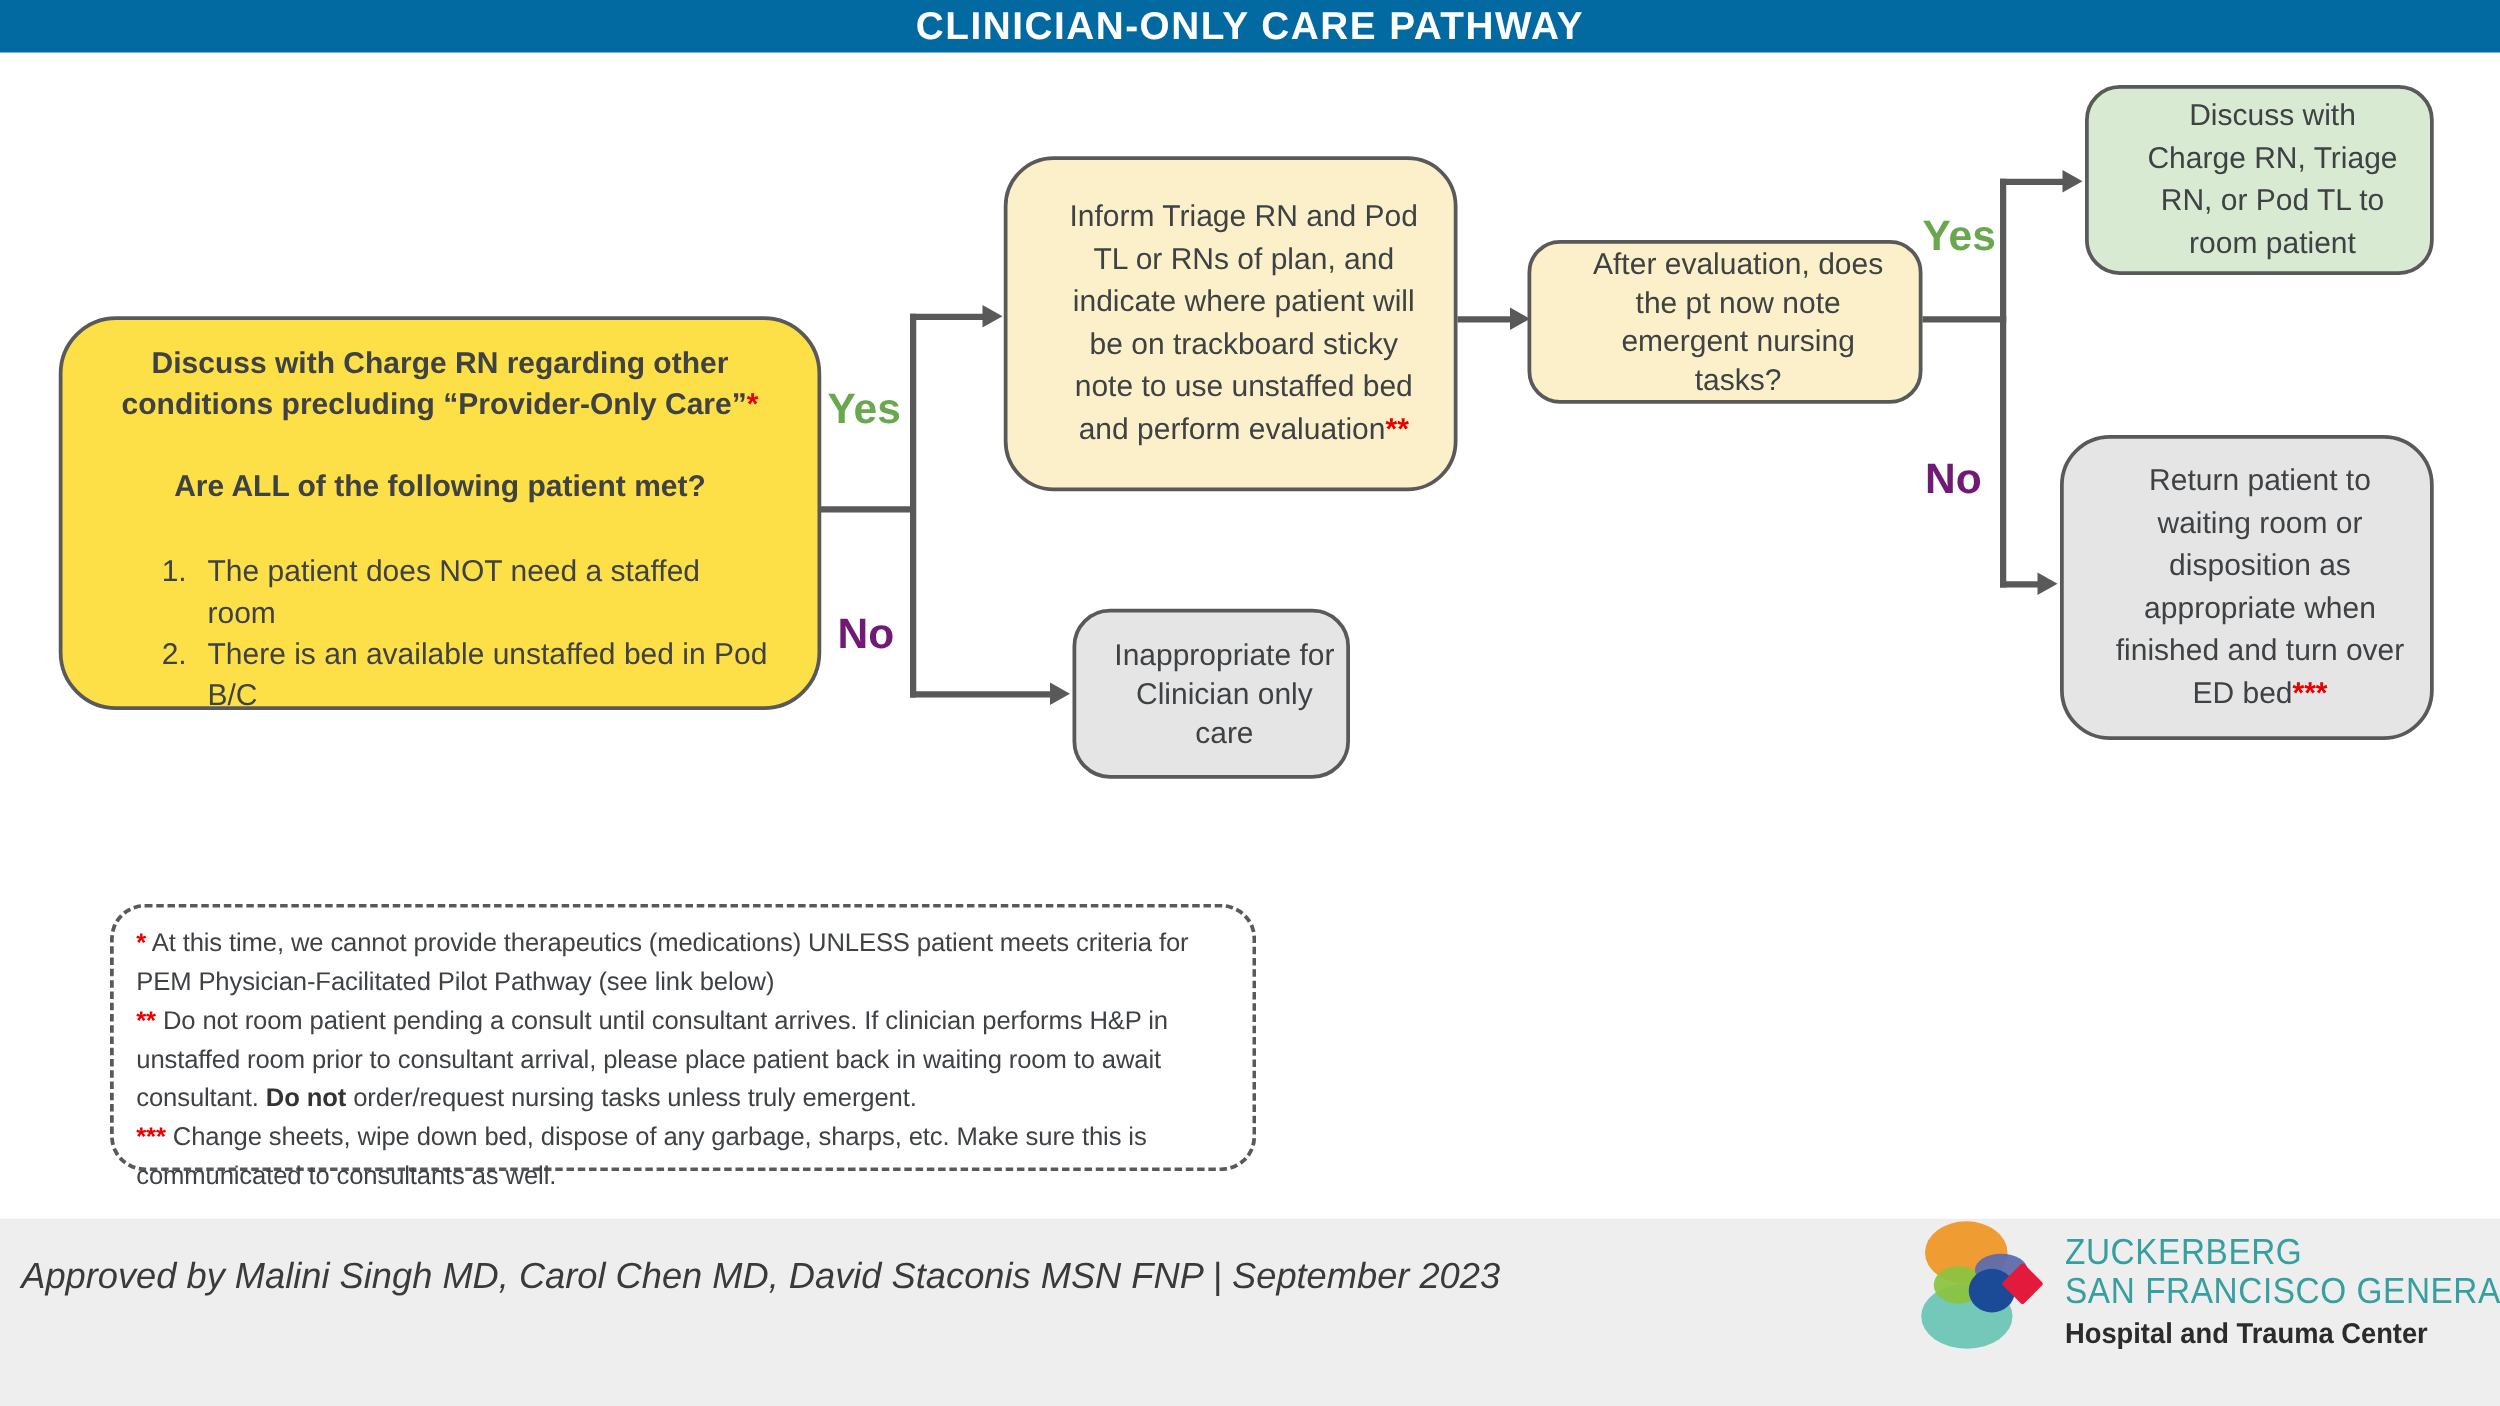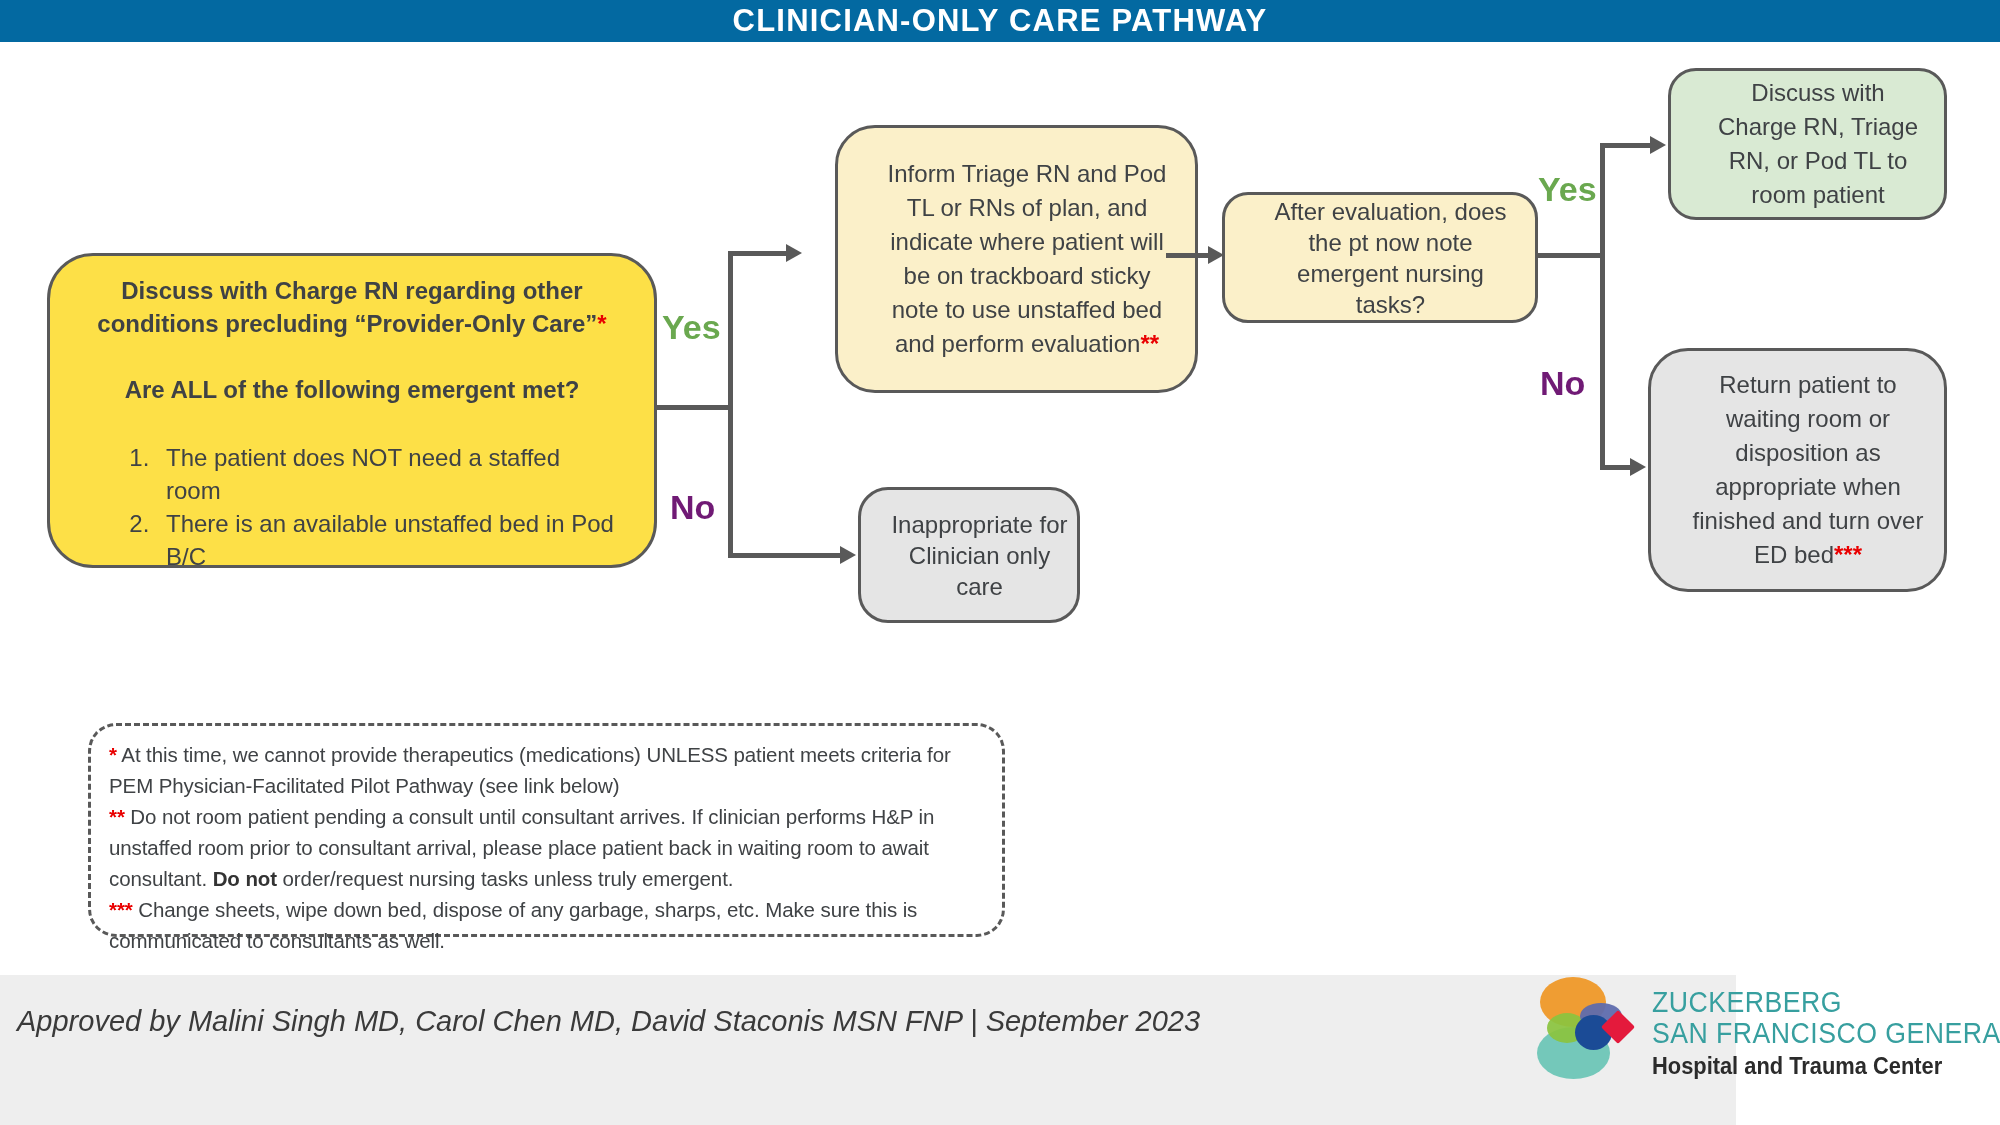--- a/index.html
+++ b/index.html
@@ -22,21 +22,21 @@
   .redb{color:#e90000;font-weight:bold;}
 
   #start{left:47px;top:253px;width:610px;height:315px;border-radius:46px;display:block;
          padding:18px 28px;font-size:24px;line-height:33px;}
   #start .head{font-weight:bold;text-align:center;}
   #start .question{font-weight:bold;text-align:center;margin-top:33px;}
   #start ol{margin:35px 0 0 0;padding-left:78px;text-align:left;}
   #start li{padding-left:10px;padding-right:6px;}
 
   #inform{left:803px;top:125px;width:363px;height:268px;border-radius:40px;
-          font-size:24px;line-height:34px;margin-left:32px;}
+          font-size:24px;line-height:34px;}
   #inform .inner{max-width:300px;}
   #inappropriate{left:858px;top:487px;width:222px;height:136px;border-radius:30px;
           font-size:24px;line-height:31px;}
   #inappropriate .inner{max-width:188px;}
   #evaluation{left:1222px;top:192px;width:316px;height:131px;border-radius:26px;
           font-size:24px;line-height:31px;}
   #evaluation .inner{max-width:260px;}
   #room{left:1668px;top:68px;width:279px;height:152px;border-radius:28px;
           font-size:24px;line-height:34px;}
   #room .inner{max-width:212px;}
@@ -65,21 +65,21 @@
   #yes2{left:1538px;top:170px;} #no2{left:1540px;top:364px;}
 
   
   #footnote{position:absolute;left:88px;top:723px;width:917px;height:214px;box-sizing:border-box;
             border:3px dashed #595959;border-radius:28px;padding:13px 18px;
             font-size:20.5px;line-height:31px;color:#3f4245;letter-spacing:-0.1px;}
   #footnote p{margin:0;}
   #footnote b{font-weight:bold;color:#333;}
 
   
-  .footerbar{position:absolute;left:0;top:975px;width:1736px;height:150px;background:#eeeeee;}
+  .footerbar{position:absolute;left:0;top:975px;width:2000px;height:150px;background:#eeeeee;}
   .approval{position:absolute;left:17px;top:30px;font-style:italic;font-size:29px;color:#3a3a3a;
             white-space:nowrap;}
   .logo-mark{position:absolute;left:1532px;top:0;width:135px;height:135px;}
   .blob{position:absolute;border-radius:50%;}
   .b-orange{left:8px;top:2px;width:66px;height:50px;background:#ef9d33;}
   .b-teal{left:5px;top:52px;width:73px;height:52px;background:#74c8ba;}
   .b-green{left:15px;top:38px;width:40px;height:30px;background:#8bc440;opacity:.93;}
   .b-purple{left:48px;top:28px;width:42px;height:26px;background:#5e6bad;opacity:.95;}
   .b-navy{left:43px;top:40px;width:37px;height:35px;background:#1b4b96;}
   .b-diamond{position:absolute;left:74px;top:40px;width:24px;height:24px;background:#e41a3c;
@@ -94,21 +94,21 @@
 <body>
 
 <div class="page">
 
   <div class="titlebar">
     <span class="t">CLINICIAN-ONLY CARE PATHWAY</span>
   </div>
 
   <div class="node fill-gray" id="start">
     <div class="head"><span>Discuss with Charge RN regarding other conditions precluding “Provider-Only Care”</span><span class="red">*</span></div>
-    <div class="question">Are ALL of the following emergent met?</div>
+    <div class="question">Are ALL of the following patient met?</div>
     <ol>
       <li>The patient does NOT need a staffed room</li>
       <li>There is an available unstaffed bed in Pod B/C</li>
     </ol>
   </div>
 
   <div class="node fill-yellow" id="inform">
     <div class="inner"><span>Inform Triage RN and Pod TL or RNs of plan, and indicate where patient will be on trackboard sticky note to use unstaffed bed and perform evaluation</span><span class="redb">**</span></div>
   </div>
 

